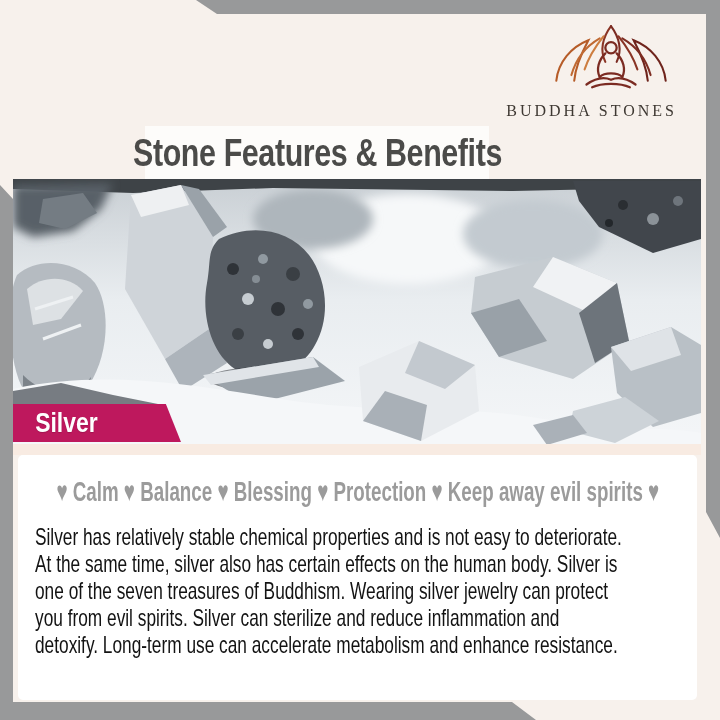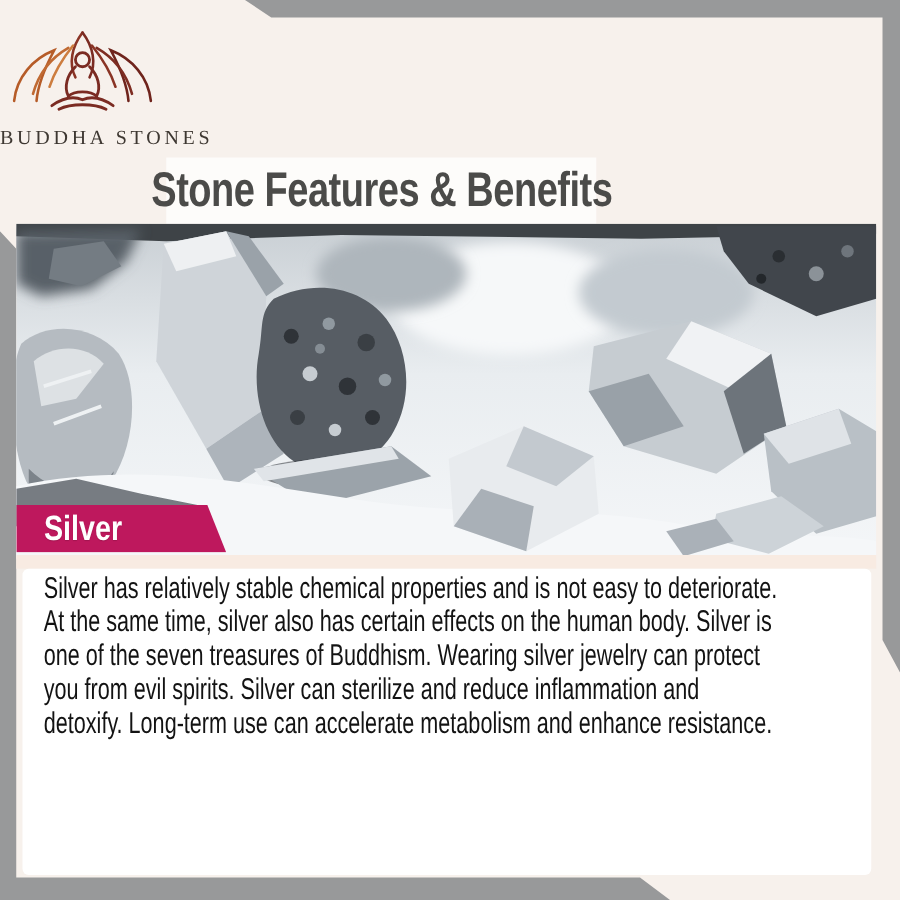--- a/index.html
+++ b/index.html
@@ -6,29 +6,29 @@
   body{
     width:720px;height:720px;position:relative;overflow:hidden;
     background:#f7f1ec;
     font-family:"Liberation Sans", sans-serif;
   }
   
   .ribbon{position:absolute;inset:0;background:#98999a;}
   .ribbon.top{clip-path:polygon(196px 0px,720px 0px,720px 538px,706px 512px,706px 14px,217px 14px);}
   .ribbon.bottom{clip-path:polygon(0px 185px,13px 199px,13px 702px,512px 702px,536px 720px,0px 720px);}
   
-  .brand{position:absolute;left:0;top:22px;width:677px;display:flex;flex-direction:column;align-items:flex-start;}
+  .brand{position:absolute;left:0;top:22px;width:677px;display:flex;flex-direction:column;align-items:flex-end;}
   .brand svg{width:132px;height:76px;display:block;}
   .brand-name{
     margin-top:4px;font-family:"Liberation Serif", serif;font-size:16px;color:#3e3832;
     letter-spacing:3px;font-weight:500;
   }
   
   .title-band{
-    position:absolute;left:133px;top:126px;width:344px;height:53px;background:#fdfcfa;
+    position:absolute;left:145px;top:126px;width:344px;height:53px;background:#fdfcfa;
     display:flex;align-items:center;justify-content:center;
   }
   .title-text{
     font-size:39px;font-weight:bold;color:#4b4b49;white-space:nowrap;letter-spacing:-0.5px;
     transform:scaleX(.78);transform-origin:50% 50%;
   }
   
   .photo{position:absolute;left:13px;top:179px;width:688px;height:268px;}
   .photo svg{width:100%;height:100%;display:block;}
   .pink-strip{position:absolute;left:13px;top:444px;width:688px;height:11px;background:#f8ebe2;}
@@ -175,20 +175,23 @@
   </svg>
 </div>
 
 <div class="pink-strip"></div>
 
 <div class="photo-label">
   <div class="photo-label-text">Silver</div>
 </div>
 
 <div class="card">
+  <div class="benefits-row">
+    <div class="benefits-text">♥ Calm ♥ Balance ♥ Blessing ♥ Protection ♥ Keep away evil spirits ♥</div>
+  </div>
   <div class="para">
       <div>Silver has relatively stable chemical properties and is not easy to deteriorate.</div>
       <div>At the same time, silver also has certain effects on the human body. Silver is</div>
       <div>one of the seven treasures of Buddhism. Wearing silver jewelry can protect</div>
       <div>you from evil spirits. Silver can sterilize and reduce inflammation and</div>
       <div>detoxify. Long-term use can accelerate metabolism and enhance resistance.</div>
     </div>
 </div>
 
 </body></html>

